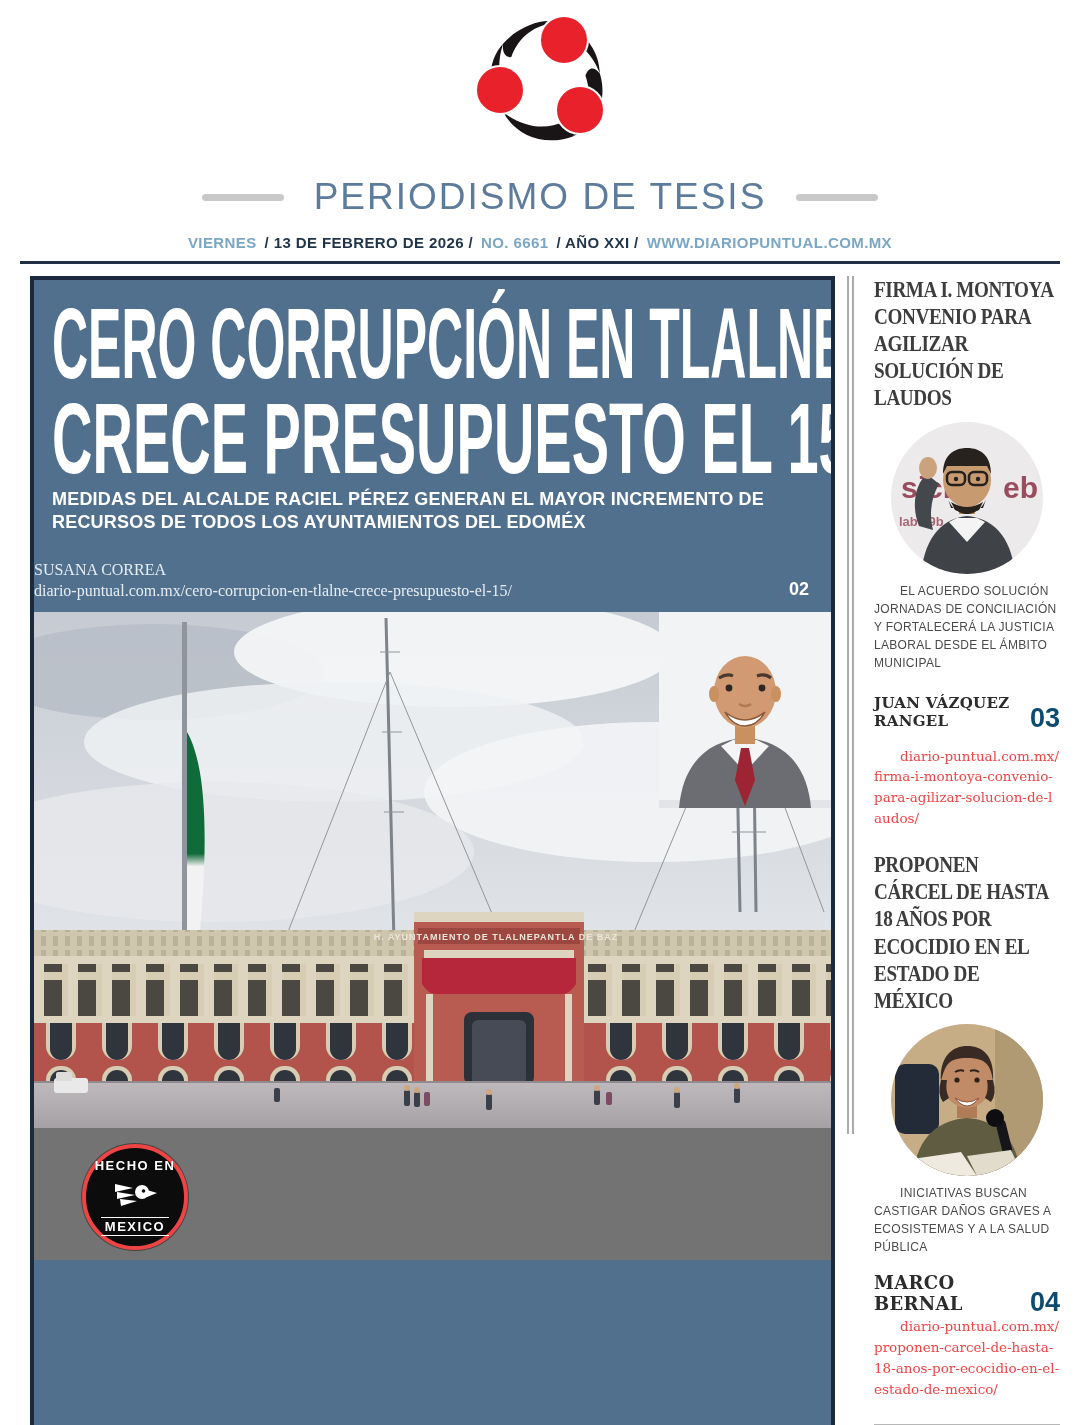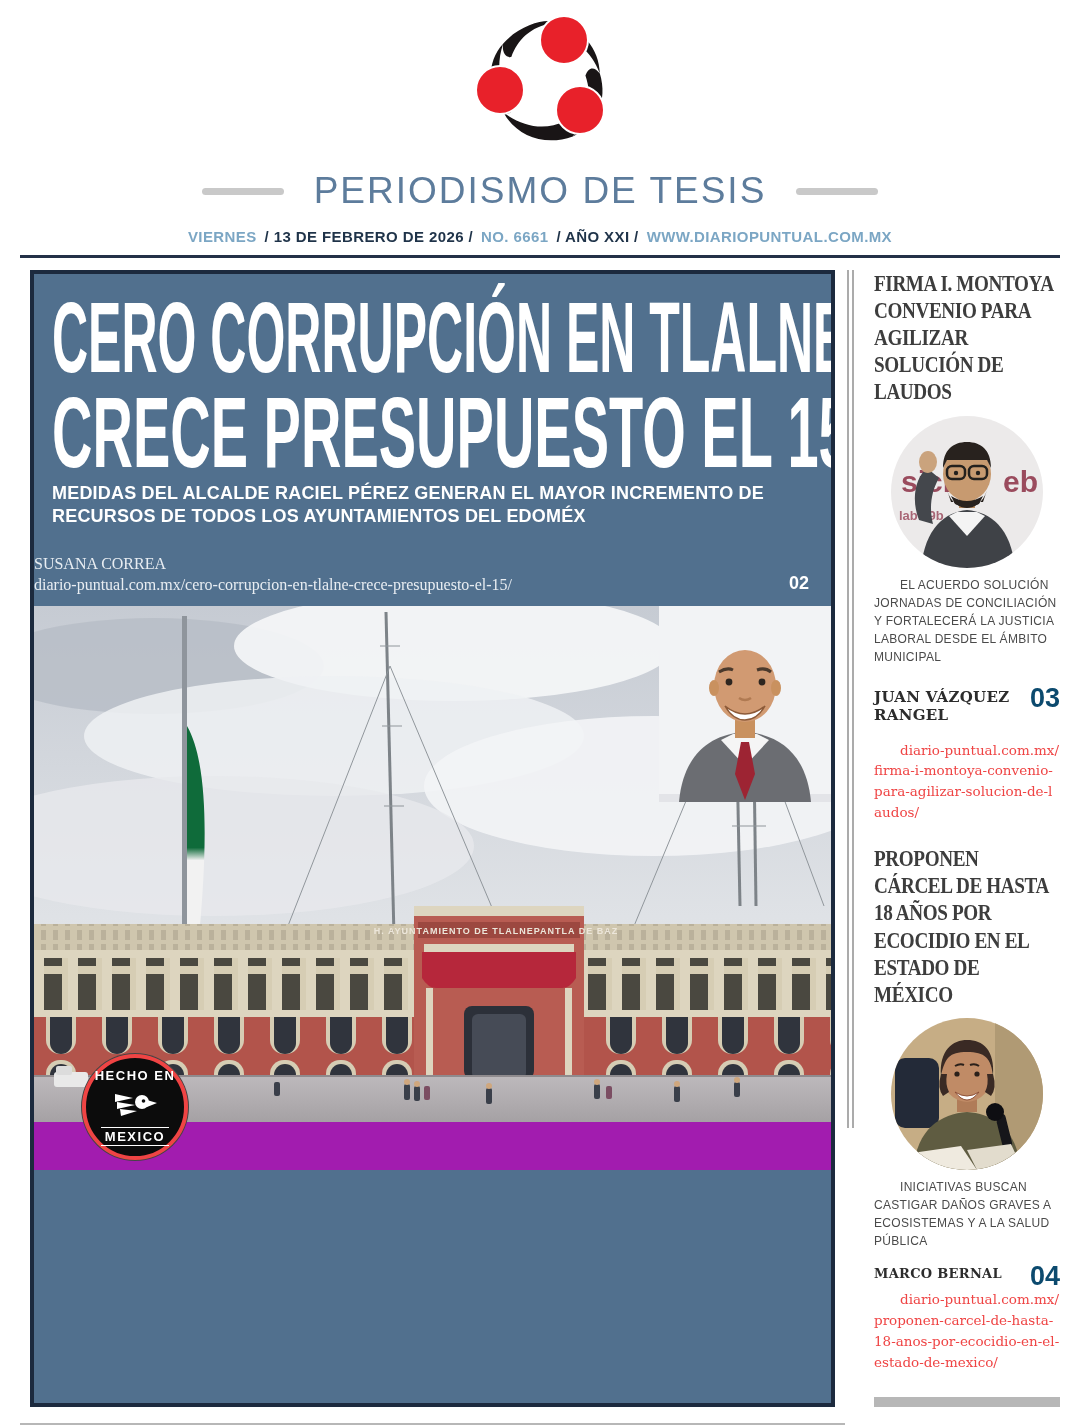--- a/index.html
+++ b/index.html
@@ -5,63 +5,63 @@
   html,body{margin:0;padding:0;background:#ffffff;}
   .page{position:relative;width:1080px;height:1425px;background:#fff;overflow:hidden;
         font-family:"Liberation Sans",sans-serif;}
 
   
   .masthead{text-align:center;}
   .brand-row{display:flex;justify-content:center;align-items:flex-start;margin-top:12px;height:152px;}
   .brand-title{font-family:"DejaVu Serif",serif;font-weight:700;font-size:152px;line-height:1;
       color:#a31420;letter-spacing:-7px;text-shadow:6px 7px 0 #d9d9d9;margin:0;}
   .brand-logo{margin-left:10px;margin-top:2px;}
-  .tagline-row{display:flex;justify-content:center;align-items:center;gap:30px;margin-top:6px;}
+  .tagline-row{display:flex;justify-content:center;align-items:center;gap:30px;margin-top:12px;}
   .dash{width:82px;height:7px;background:#c9c9c9;border-radius:4px;}
   .tagline{font-size:37px;font-weight:300;letter-spacing:2px;color:#5d7c9c;}
   .dateline{margin-top:16px;font-size:15px;font-weight:700;letter-spacing:.4px;}
   .dateline span{margin:0 4px;}
   .dl-lt{color:#7ba6c4;}
   .dl-dk{color:#1f3349;}
   .top-rule{height:3px;background:#233147;margin:10px 20px 0 20px;}
 
   
   .main{display:flex;margin:12px 20px 0 30px;}
   .hero{width:805px;box-sizing:border-box;border:4px solid #1c2a3e;background:#51708e;}
   .hero-head{position:relative;height:332px;box-sizing:border-box;padding:16px 16px 8px 18px;overflow:hidden;}
   .hl-line{font-weight:700;color:#fff;font-size:100px;line-height:.95;white-space:nowrap;
       width:220%;transform:scaleX(.50);transform-origin:0 50%;}
   .hl-line2{transform:scaleX(.56);}
   .hero-subhead{font-family:Liberation Sans, sans-serif;font-weight:700;color:#fff;font-size:18px;
       line-height:1.28;max-width:745px;margin-top:2px;letter-spacing:.2px;}
   .hero-byline{position:absolute;left:0;bottom:10px;color:#e8edf2;
       font-family:Liberation Serif, serif;font-size:16px;line-height:1.35;}
   .hero-page{position:absolute;right:22px;bottom:12px;color:#fff;font-size:18px;font-weight:700;}
-  .hero-photo{position:relative;height:564px;background:#a21caf;}
+  .hero-photo{position:relative;height:648px;background:#737373;}
   .hero-photo > svg.scene{position:absolute;left:0;top:0;}
   .inset-portrait{position:absolute;top:0;right:0;width:172px;height:196px;background:#f2f3f5;}
   .badge{position:absolute;left:48px;bottom:10px;width:106px;height:106px;background:#0c0c0c;
       border-radius:50%;border:4px solid #ef4444;box-shadow:0 0 0 1px #444;
       display:flex;flex-direction:column;align-items:center;justify-content:space-between;
       padding:10px 0;box-sizing:border-box;}
   .badge-top,.badge-bottom{color:#fff;font-weight:700;font-size:13px;letter-spacing:1.5px;}
   .badge-bottom{border-top:1px solid #fff;border-bottom:1px solid #fff;padding:1px 4px;}
 
   .v-divider{width:8px;border-left:7px double #ababab;margin:0 0 0 12px;height:858px;}
 
   
   .sidebar{flex:1;padding-left:12px;}
   .sb-article{position:relative;}
   .sb-headline{font-family:"Liberation Serif",serif;font-weight:700;color:#3d3d3d;font-size:24px;
       line-height:1.13;letter-spacing:-.5px;transform:scaleX(.80);transform-origin:0 0;width:125%;}
   .sb-photo{display:block;margin:10px auto 8px auto;}
   .sb-deck{font-size:12px;color:#4a4a4a;letter-spacing:.3px;line-height:1.5;text-indent:26px;}
-  .sb-byline-row{display:flex;justify-content:space-between;align-items:flex-start;margin-top:22px;}
+  .sb-byline-row{display:flex;justify-content:space-between;align-items:flex-end;margin-top:22px;}
   .sb-author{font-family:"DejaVu Serif",serif;font-weight:700;font-size:15px;color:#2c2c2c;letter-spacing:.3px;}
-  .sb-author.small{font-size:13px;}
+  .sb-author.small{font-size:18px;}
   .page-orange{color:#0c4a6e;font-size:27px;font-weight:700;line-height:.8;}
   .sb-url{font-family:"DejaVu Serif",serif;font-size:13.5px;color:#ef4444;line-height:1.55;
       margin-top:16px;text-indent:26px;word-break:break-all;}
   .sb-endbar{height:10px;background:#b7b7b7;margin-top:24px;}
 
   .subrule-left{width:825px;height:3px;background:#b7b7b7;margin:16px 0 0 20px;}
 </style>
 </head>
 <body>
 

